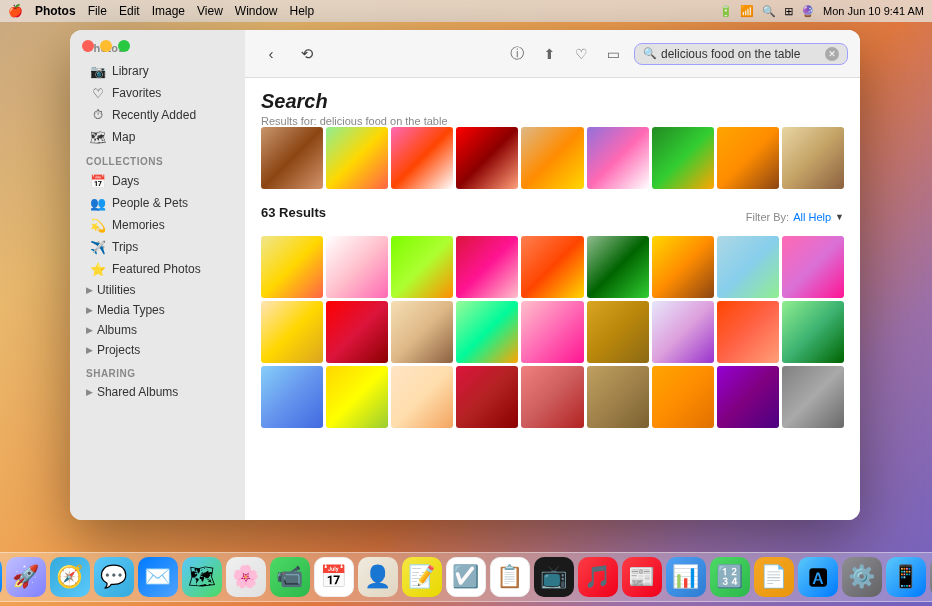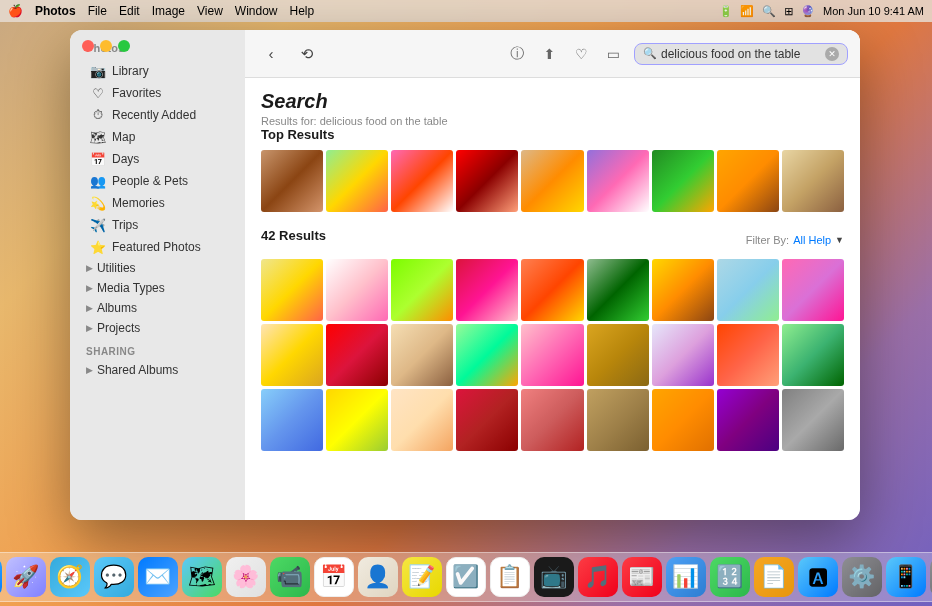--- a/index.html
+++ b/index.html
@@ -387,20 +387,21 @@
     </div>
     <div class="sidebar-item">
       <span class="si-icon">⏱</span>
       <span>Recently Added</span>
     </div>
     <div class="sidebar-item">
       <span class="si-icon">🗺</span>
       <span>Map</span>
     </div>
 
+    <div class="sidebar-section-header">Collections</div>
 
     <div class="sidebar-item">
       <span class="si-icon">📅</span>
       <span>Days</span>
     </div>
     <div class="sidebar-item">
       <span class="si-icon">👥</span>
       <span>People &amp; Pets</span>
     </div>
     <div class="sidebar-item">
@@ -456,35 +457,34 @@
         <span style="font-size:11px;color:#888;">🔍</span>
         <input type="text" value="delicious food on the table" style="">
         <div class="search-clear">✕</div>
       </div>
     </div>
 
     <div class="content-area">
       <div class="page-title">Search</div>
       <div class="results-subtitle">Results for: delicious food on the table</div>
 
-      <div class="section-title">Top Results</div>
       <div class="photo-grid-top" id="top-grid">
           <div class="photo-thumb food-1"></div>
           <div class="photo-thumb food-2"></div>
           <div class="photo-thumb food-3"></div>
           <div class="photo-thumb food-4"></div>
           <div class="photo-thumb food-5"></div>
           <div class="photo-thumb food-6"></div>
           <div class="photo-thumb food-7"></div>
           <div class="photo-thumb food-8"></div>
           <div class="photo-thumb food-9"></div>
         </div>
 
       <div class="results-header">
-        <div class="section-title">42 Results</div>
+        <div class="section-title">63 Results</div>
         <button class="filter-btn">
           <span class="filter-label">Filter By:</span>
           <span class="filter-value">All Help</span>
           <span style="font-size:9px;">▼</span>
         </button>
       </div>
       <div class="photo-grid-main" id="main-grid">
           <div class="photo-thumb food-10"></div>
           <div class="photo-thumb food-11"></div>
           <div class="photo-thumb food-12"></div>

